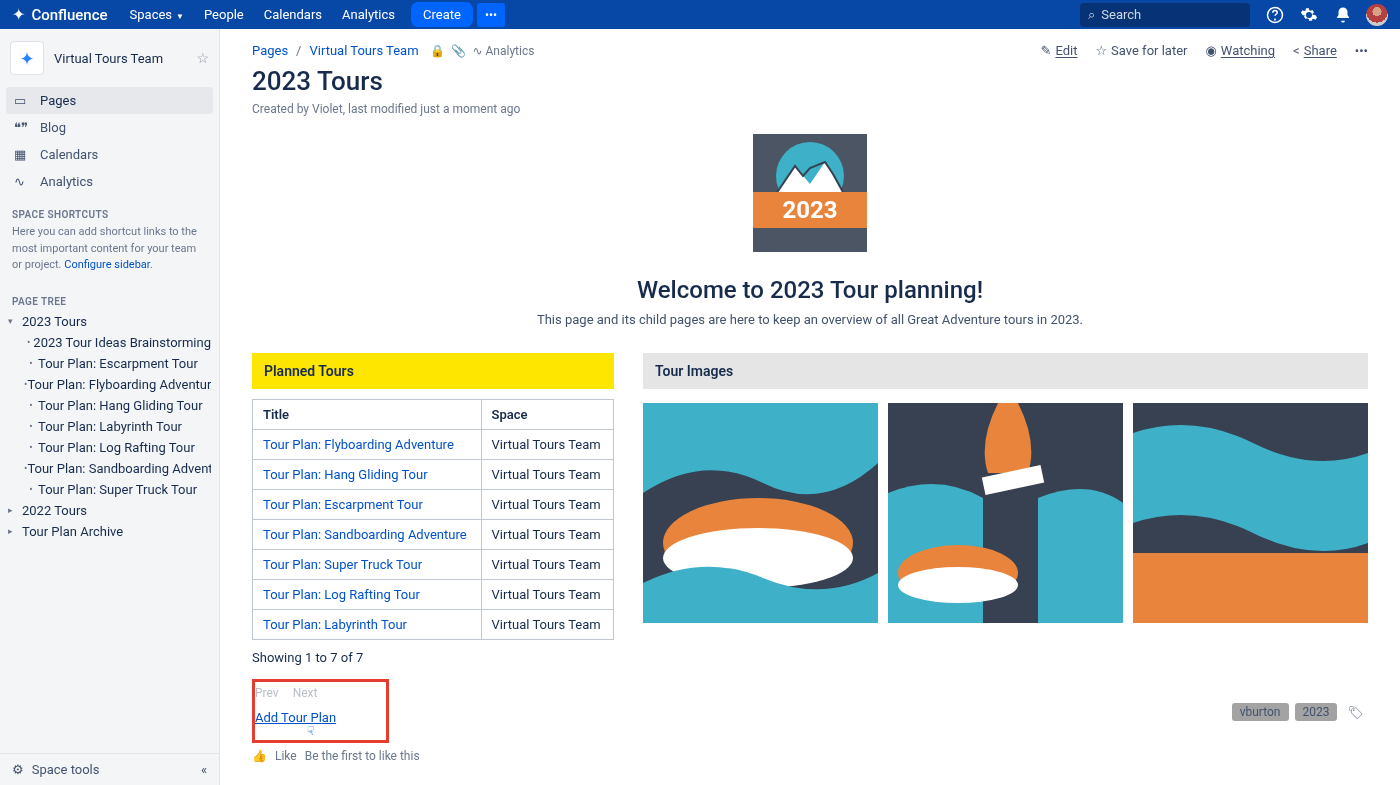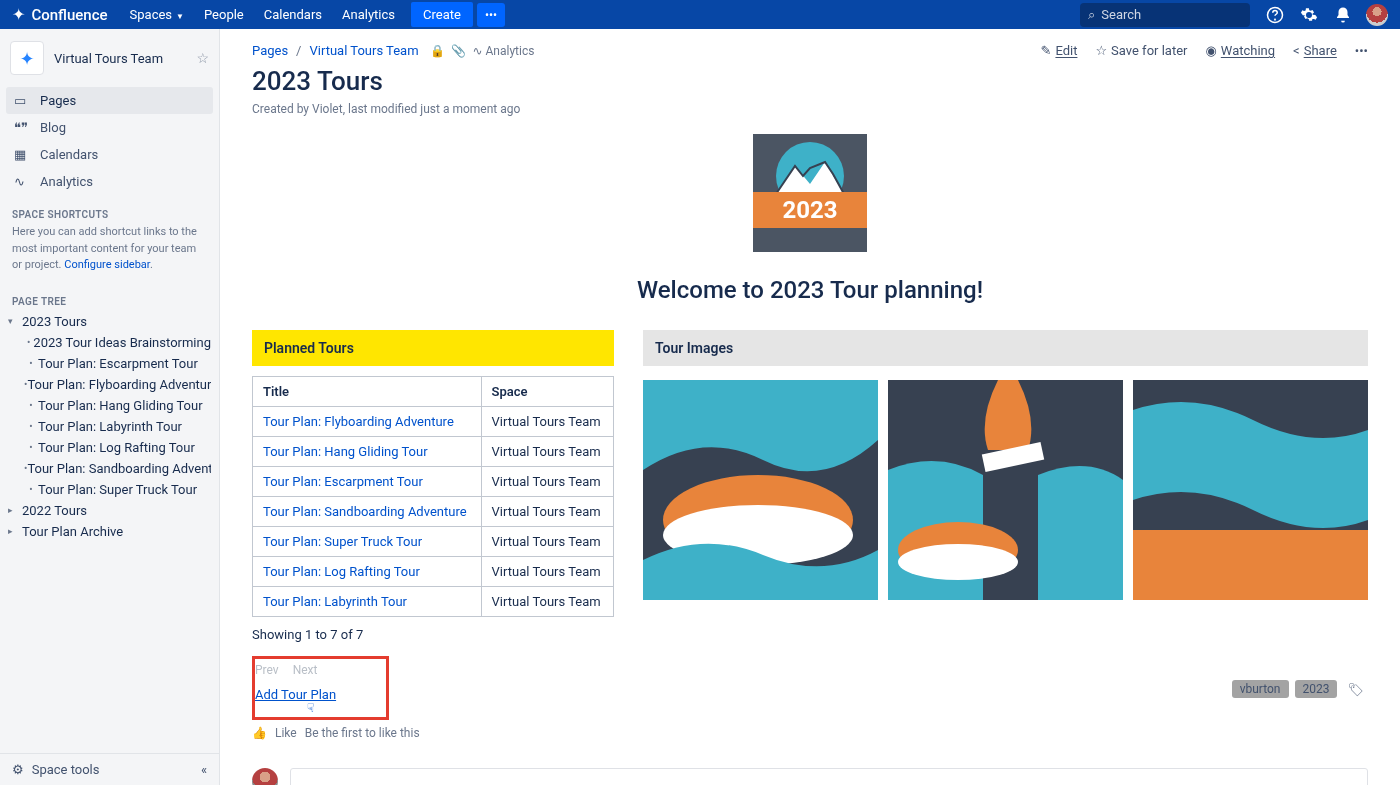--- a/index.html
+++ b/index.html
@@ -2,21 +2,21 @@
 <html><head>
 <meta charset="utf-8">
 <style>
 * { margin: 0; padding: 0; box-sizing: border-box; font-family: -apple-system, BlinkMacSystemFont, "Segoe UI", Roboto, sans-serif; }
 body { width: 1400px; height: 785px; overflow: hidden; background: #fff; }
 .topbar { background: #0747a6; height: 29px; display: flex; align-items: center; padding: 0 12px; color: #fff; }
 .brand { display: flex; align-items: center; gap: 6px; font-size: 15px; font-weight: 500; margin-right: 12px; cursor: pointer; }
 .brand-icon { font-size: 16px; }
 .nav-link { color: #fff; font-size: 13px; padding: 6px 10px; cursor: pointer; }
 .nav-link .chevron { font-size: 8px; margin-left: 4px; }
-.create-btn { background: #0065ff; color: #fff; font-size: 13px; padding: 5px 12px; border-radius: 2px; margin-left: 6px; cursor: pointer; }
+.create-btn { background: #0065ff; color: #fff; font-size: 13px; padding: 5px 12px; border-radius: 7px; margin-left: 6px; cursor: pointer; }
 .more-btn { background: #0065ff; color: #fff; padding: 5px 8px; border-radius: 3px; margin-left: 4px; cursor: pointer; font-size: 12px; }
 .top-spacer { flex: 1; }
 .search-box { background: rgba(9,30,66,0.48); border-radius: 4px; height: 24px; width: 170px; display: flex; align-items: center; padding: 0 8px; color: #cfd6e4; font-size: 13px; }
 .search-box .icon { margin-right: 6px; font-size: 13px; }
 .top-icon { color: #fff; margin-left: 16px; cursor: pointer; font-size: 16px; display:inline-flex; align-items:center; }
 .avatar-top { width: 22px; height: 22px; border-radius: 50%; background: radial-gradient(circle at 50% 35%, #d9a088 0 25%, #b54040 25% 60%, #ccc 60%); margin-left: 14px; cursor: pointer; }
 .main { display: flex; height: calc(785px - 29px); }
 .sidebar { width: 220px; background: #f4f5f7; border-right: 1px solid #e1e4e8; display: flex; flex-direction: column; font-size: 13px; color: #172b4d; overflow-y: auto; }
 .space-header { display: flex; align-items: center; padding: 12px 10px; }
 .space-logo { width: 34px; height: 34px; background: #fff; border: 1px solid #dfe1e6; border-radius: 4px; display:flex; align-items:center; justify-content:center; color:#2684ff; font-size:18px; margin-right:10px;}
@@ -229,20 +229,21 @@
         <svg class="hero-svg" width="114" height="118" viewBox="0 0 114 118">
           <rect x="0" y="0" width="114" height="118" fill="#4b5563"></rect>
           <circle cx="57" cy="42" r="34" fill="#3eb1c8"></circle>
           <path d="M23 60 L42 32 L57 50 L72 28 L91 60 Z" fill="#fff"></path>
           <path d="M23 60 L42 32 L50 42 L57 34 L72 28 L80 40 L91 60" fill="none" stroke="#374151" stroke-width="2"></path>
           <rect x="0" y="58" width="114" height="36" fill="#e8843b"></rect>
           <text x="57" y="84" fill="#fff" font-size="24" font-weight="700" text-anchor="middle" font-family="sans-serif">2023</text>
         </svg>
       </div>
       <div class="hero-h">Welcome to 2023 Tour planning!</div>
+      <div class="hero-sub">This page and its child pages are here to keep an overview of all Great Adventure tours in 2023.</div>
     </div>
 
     <div class="columns">
       <div class="col-left">
         <div class="panel-header ph-yellow">Planned Tours</div>
         <table class="tours">
           <thead>
               <tr>
             <th>Title</th>
             <th>Space</th>

